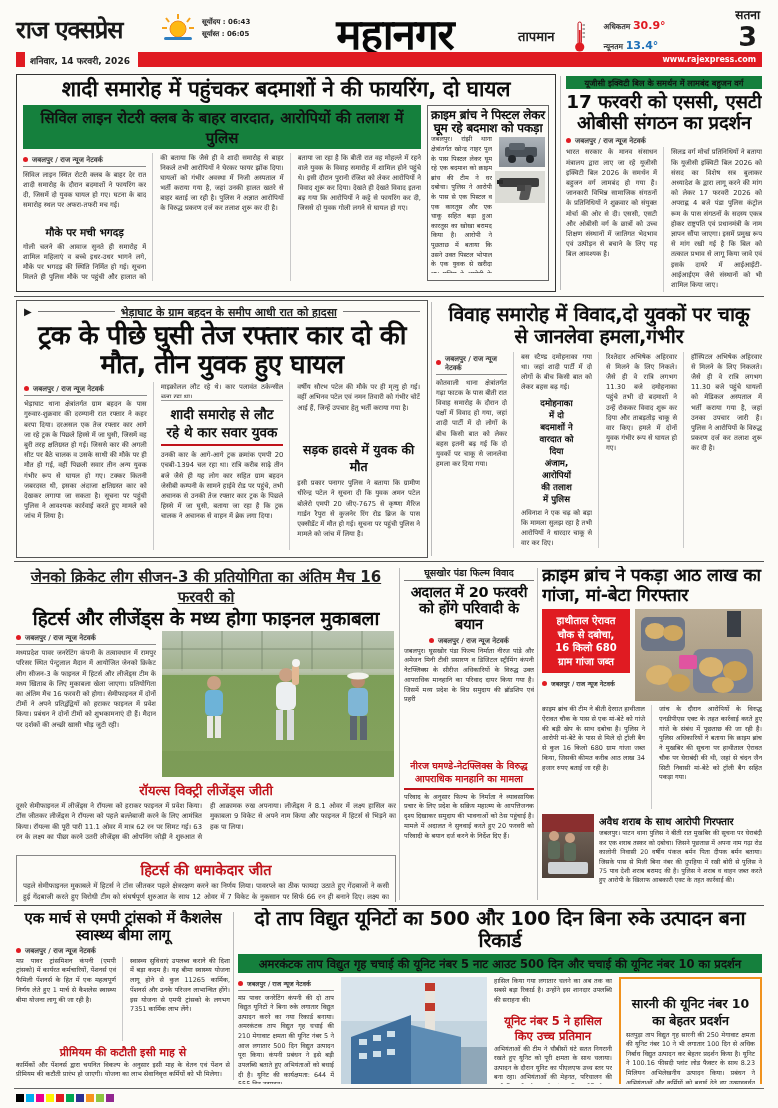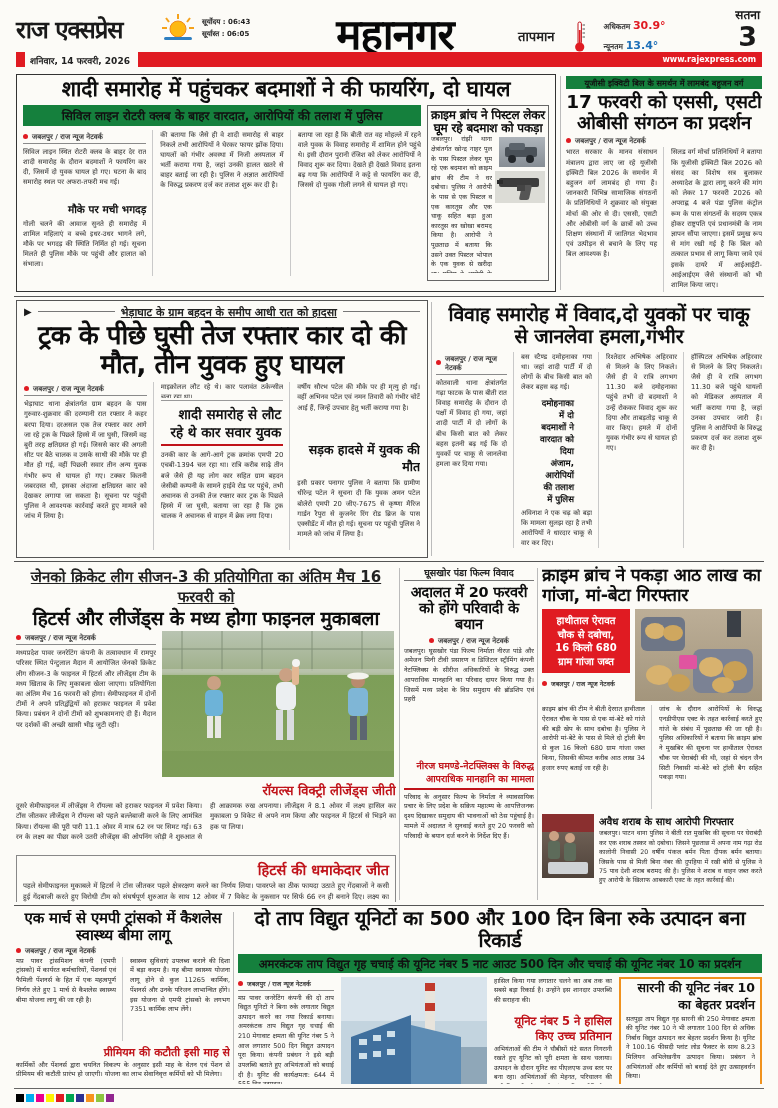--- a/index.html
+++ b/index.html
@@ -12,21 +12,21 @@
   .bodytext{font-size:6.8px;line-height:1.5;text-align:justify;color:#2e2e2e;overflow:hidden;word-break:break-word}
   .cols{display:flex;gap:7px}
   .col{flex:1;overflow:hidden}
   .colrule>.col{border-right:1px solid #c9c9c9;padding-right:6px}
   .colrule>.col:last-child{border-right:none;padding-right:0}
   .byline{display:flex;align-items:center;gap:4px;font-size:7px;font-weight:bold;color:#3a3a3a;margin:2px 0}
   .byline .dot{width:5px;height:5px;border-radius:50%;background:#e01b22;flex:0 0 auto}
   .byline-rule{border-bottom:1px solid #8a8a8a;margin:1px 0 3px}
   .gray-sub{background:#15803d;font-weight:bold;text-align:center;color:#111}
   .kicker{font-weight:bold;text-align:center;color:#222}
-  .crosshead{font-weight:bold;text-align:right;color:#111}
+  .crosshead{font-weight:bold;text-align:center;color:#111}
   .red{color:#c0131a}
   .hrule{position:absolute;left:14px;right:14px;border-top:1px solid #555}
   .vrule{position:absolute;border-left:1px solid #bbb}
   .photo{position:relative;overflow:hidden;background:#cfcfcf}
   svg{display:block}
 </style>
 </head>
 <body>
 
 <div id="page">
@@ -88,21 +88,21 @@
     <div style="font-size:9px;font-weight:bold;color:#222;white-space:nowrap;padding-top:2px">शनिवार, 14 फरवरी, 2026</div>
     <div style="flex:1;background:#e01b22;margin-left:8px;display:flex;align-items:center;justify-content:flex-end;padding-right:6px">
       <span style="color:#fff;font-size:8px;font-weight:bold">www.rajexpress.com</span>
     </div>
   </div>
 
   <div class="abs" style="left:16px;top:74px;width:540px;height:218px;border:1.5px solid #333;padding:3px 6px;overflow:hidden">
     <div class="headline center" style="font-size:21px">शादी समारोह में पहुंचकर बदमाशों ने की फायरिंग, दो घायल</div>
     <div style="display:flex;gap:6px;margin-top:3px;height:176px">
       <div style="width:398px;overflow:hidden">
-        <div class="gray-sub" style="font-size:12px;padding:2px 4px">सिविल लाइन रोटरी क्लब के बाहर वारदात, आरोपियों की तलाश में पुलिस</div>
+        <div class="gray-sub" style="font-size:15px;padding:2px 4px">सिविल लाइन रोटरी क्लब के बाहर वारदात, आरोपियों की तलाश में पुलिस</div>
         <div class="cols colrule" style="margin-top:4px;height:146px">
           <div class="col">
             <div class="byline">
                 <span class="dot"></span>
                 <span>जबलपुर / राज न्यूज नेटवर्क</span>
               </div>
             <div class="byline-rule"></div>
             <div class="bodytext" style="height:52px">सिविल लाइन स्थित रोटरी क्लब के बाहर देर रात शादी समारोह के दौरान बदमाशों ने फायरिंग कर दी, जिसमें दो युवक घायल हो गए। घटना के बाद समारोह स्थल पर अफरा-तफरी मच गई।</div>
             <div class="crosshead" style="font-size:10.5px;margin:3px 0">मौके पर मची भगदड़</div>
             <div class="bodytext" style="height:56px">गोली चलने की आवाज सुनते ही समारोह में शामिल महिलाएं व बच्चे इधर-उधर भागने लगे, मौके पर भगदड़ की स्थिति निर्मित हो गई। सूचना मिलते ही पुलिस मौके पर पहुंची और हालात को संभाला।</div>
@@ -370,21 +370,21 @@
             </g>
           <rect x="0" y="112" width="146" height="14" fill="#7d9a6a"></rect>
             <rect x="120" y="70" width="26" height="42" fill="#8fa7b8"></rect>
         </svg>
       </div>
       <div style="width:118px;overflow:hidden">
         <div class="bodytext" style="font-size:6.4px;height:34px">हासिल किया गया लगातार चलने का अब तक का सबसे बड़ा रिकार्ड है। उन्होंने इस शानदार उपलब्धि की सराहना की।</div>
         <div class="crosshead red" style="font-size:11.5px;margin:2px 0">यूनिट नंबर 5 ने हासिल किए उच्च प्रतिमान</div>
         <div class="bodytext" style="font-size:6.4px;height:60px">अभियंताओं की टीम ने चौबीसों घंटे सतत निगरानी रखते हुए यूनिट को पूरी क्षमता के साथ चलाया। उत्पादन के दौरान यूनिट का पीएलएफ उच्च स्तर पर बना रहा। अभियंताओं की मेहनत, परिचालन की कड़ी निगरानी और ऊर्जा प्रबंधन की रणनीति से यह कीर्तिमान संभव हुआ।</div>
       </div>
-      <div style="flex:1;border:2px solid #f0921e;padding:0 5px;overflow:hidden">
+      <div style="flex:1;border:2px solid #f0921e;padding:16px 5px;overflow:hidden">
         <div class="crosshead" style="font-size:12.5px">सारनी की यूनिट नंबर 10 का बेहतर प्रदर्शन</div>
         <div class="bodytext" style="font-size:6.4px;height:86px;margin-top:2px">सतपुड़ा ताप विद्युत गृह सारनी की 250 मेगावाट क्षमता की यूनिट नंबर 10 ने भी लगातार 100 दिन से अधिक निर्बाध विद्युत उत्पादन कर बेहतर प्रदर्शन किया है। यूनिट ने 100.16 फीसदी प्लांट लोड फैक्टर के साथ 8.23 मिलियन अभिलेखनीय उत्पादन किया। प्रबंधन ने अभियंताओं और कर्मियों को बधाई देते हुए उत्साहवर्धन किया।</div>
       </div>
     </div>
   </div>
 
   <div class="abs" style="left:14px;right:14px;top:1088px;border-top:1px solid #666"></div>
   <div class="abs" style="left:16px;top:1094px;display:flex;gap:2px" id="regstrip">
       <span style="width: 8px; height: 8px; display: inline-block; background: rgb(0, 0, 0);"></span>
       <span style="width: 8px; height: 8px; display: inline-block; background: rgb(0, 174, 239);"></span>

